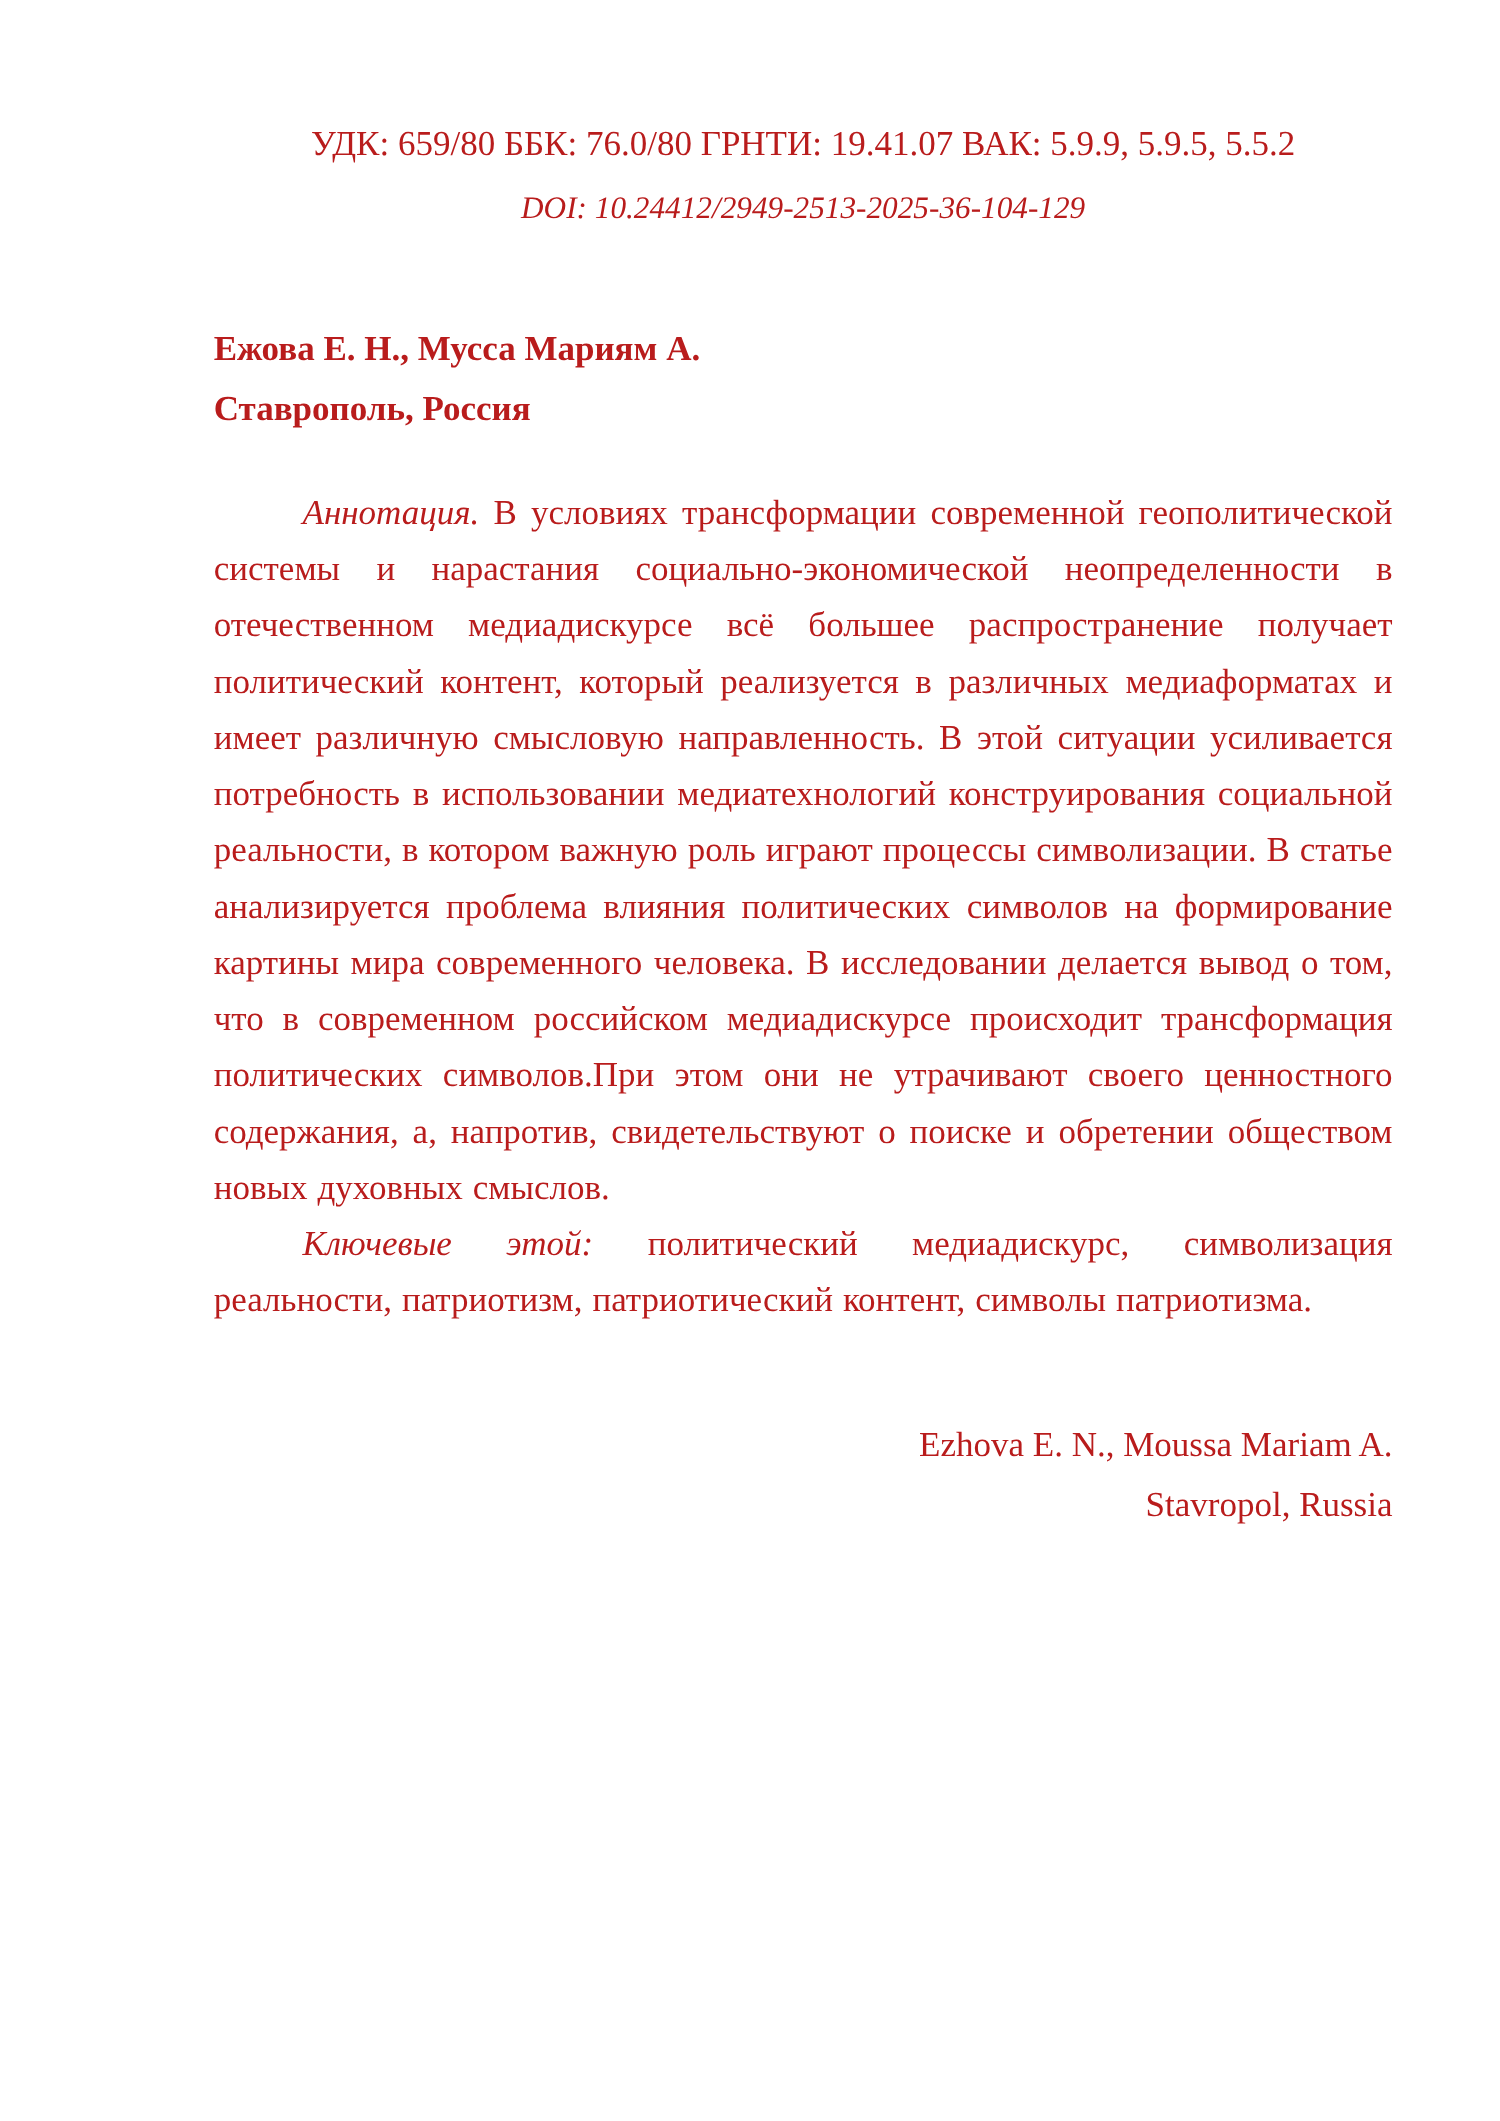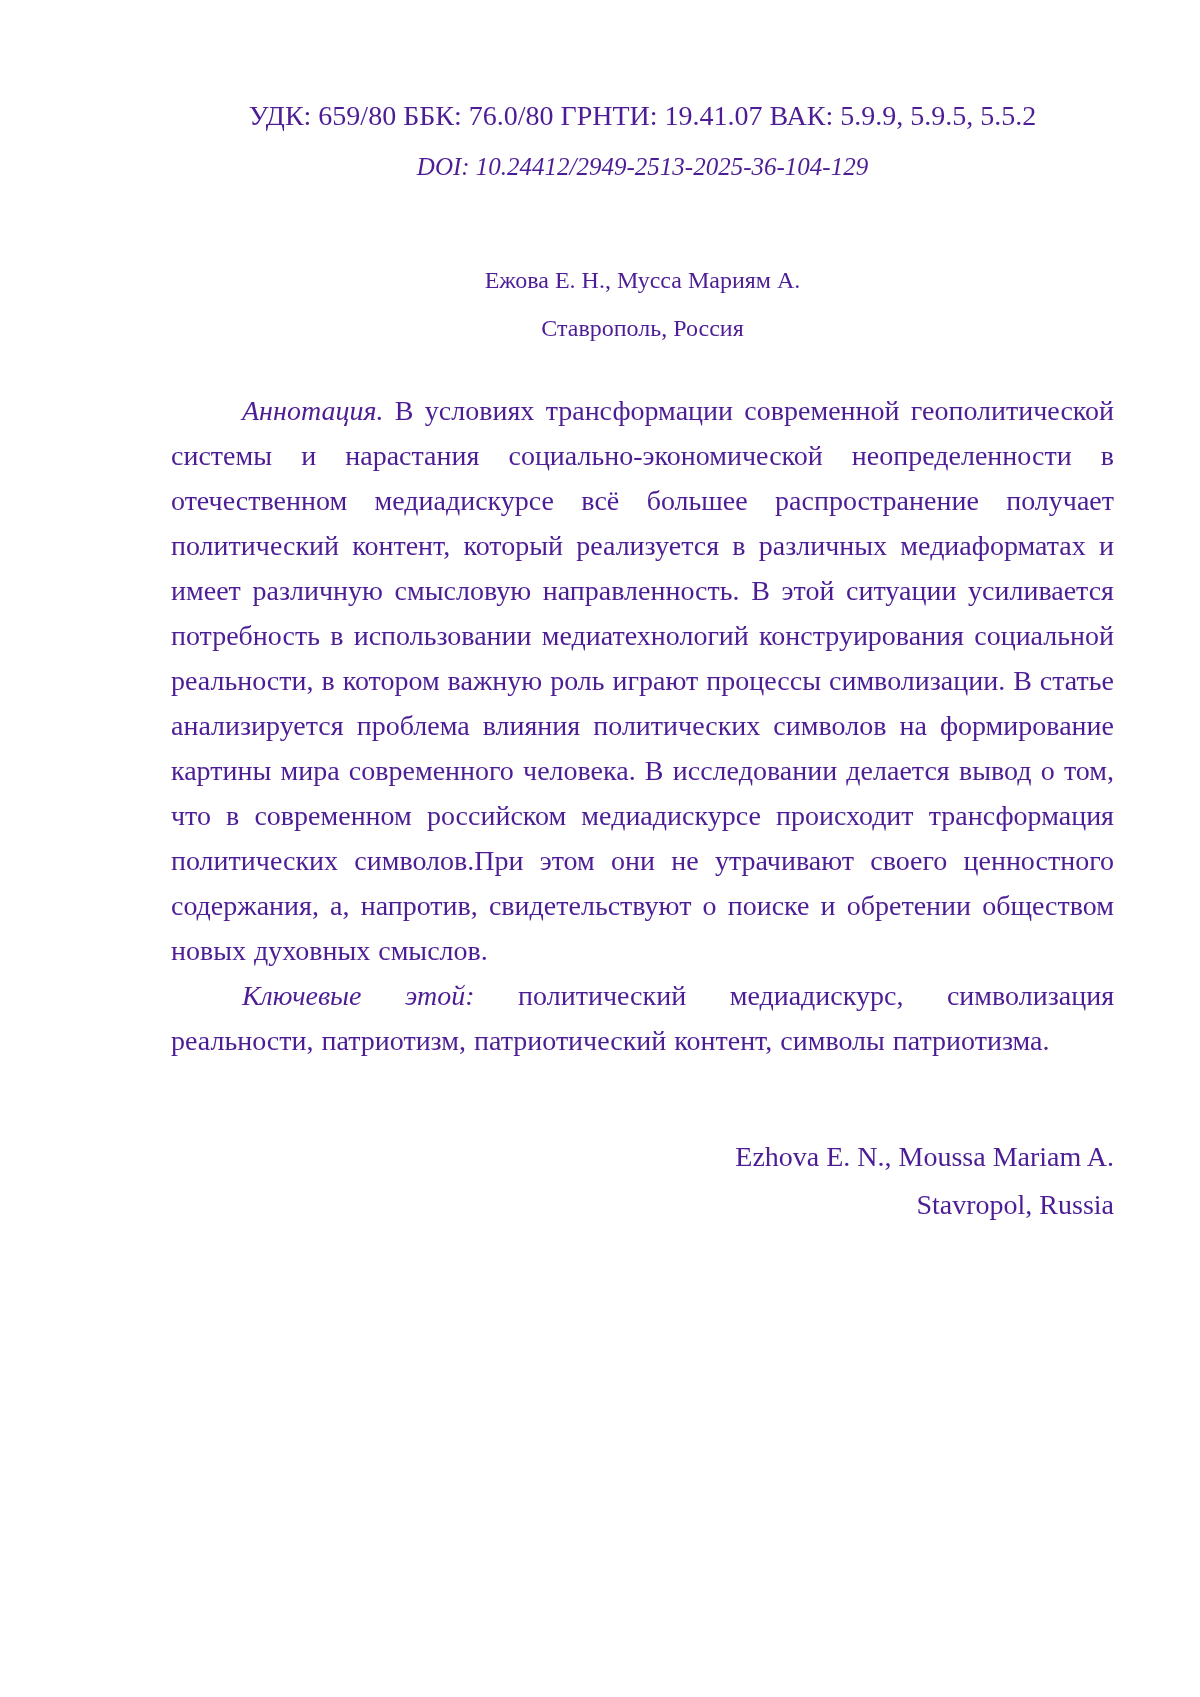--- a/index.html
+++ b/index.html
@@ -8,42 +8,42 @@
     background: #ffffff;
   }
   .page {
     position: relative;
     width: 1200px;
     height: 1697px;
     box-sizing: border-box;
     margin: 0 auto;
     padding: 98px 86px 0 171px;
     background: #ffffff;
-    color: #4c1d95;
+    color: #b91c1c;
     font-family: "Liberation Serif", "DejaVu Serif", serif;
     overflow: hidden;
   }
   .udk-line {
     font-size: 28px;
     line-height: 36px;
     text-align: center;
     white-space: nowrap;
   }
   .doi-line {
     margin-top: 16px;
     font-size: 25px;
     line-height: 34px;
     font-style: italic;
     text-align: center;
   }
   .authors-ru-block {
     margin-top: 72px;
-    text-align: center;
-    font-size: 24px;
+    font-size: 28px;
     line-height: 48px;
+    font-weight: bold;
   }
   .article-title {
     margin: 30px 0 0 0;
     font-size: 28px;
     font-weight: bold;
     text-align: center;
     line-height: 48px;
   }
   .body-para {
     margin: 0;

